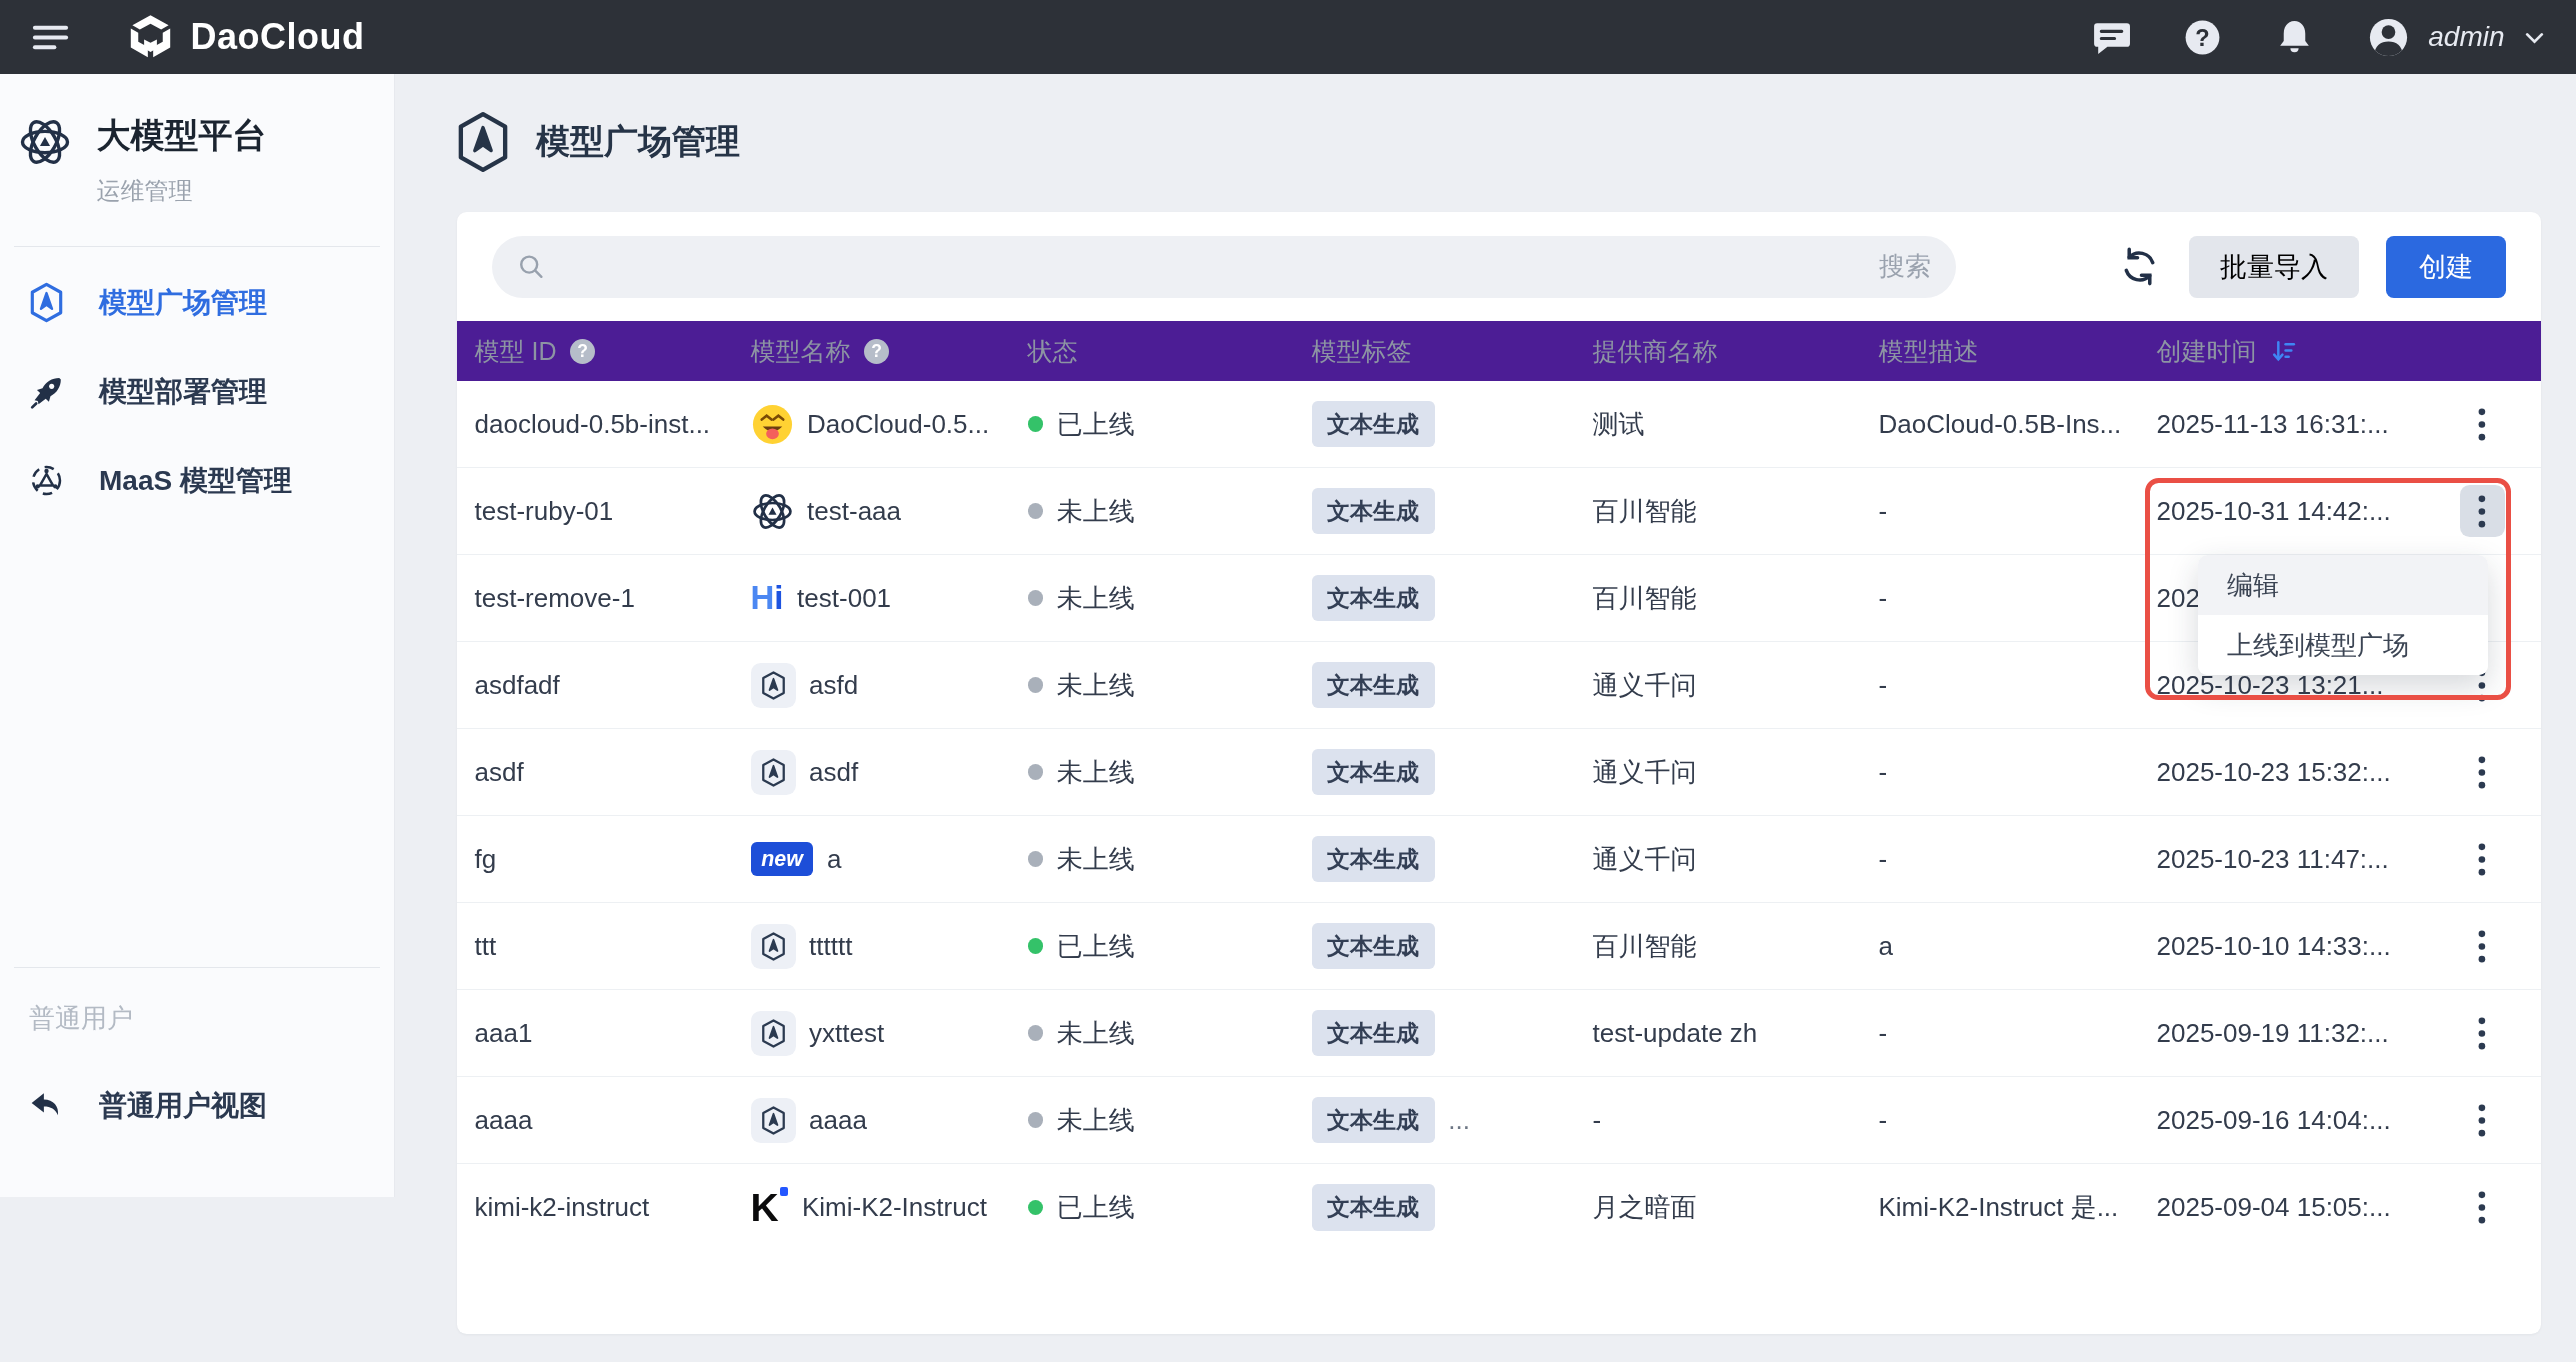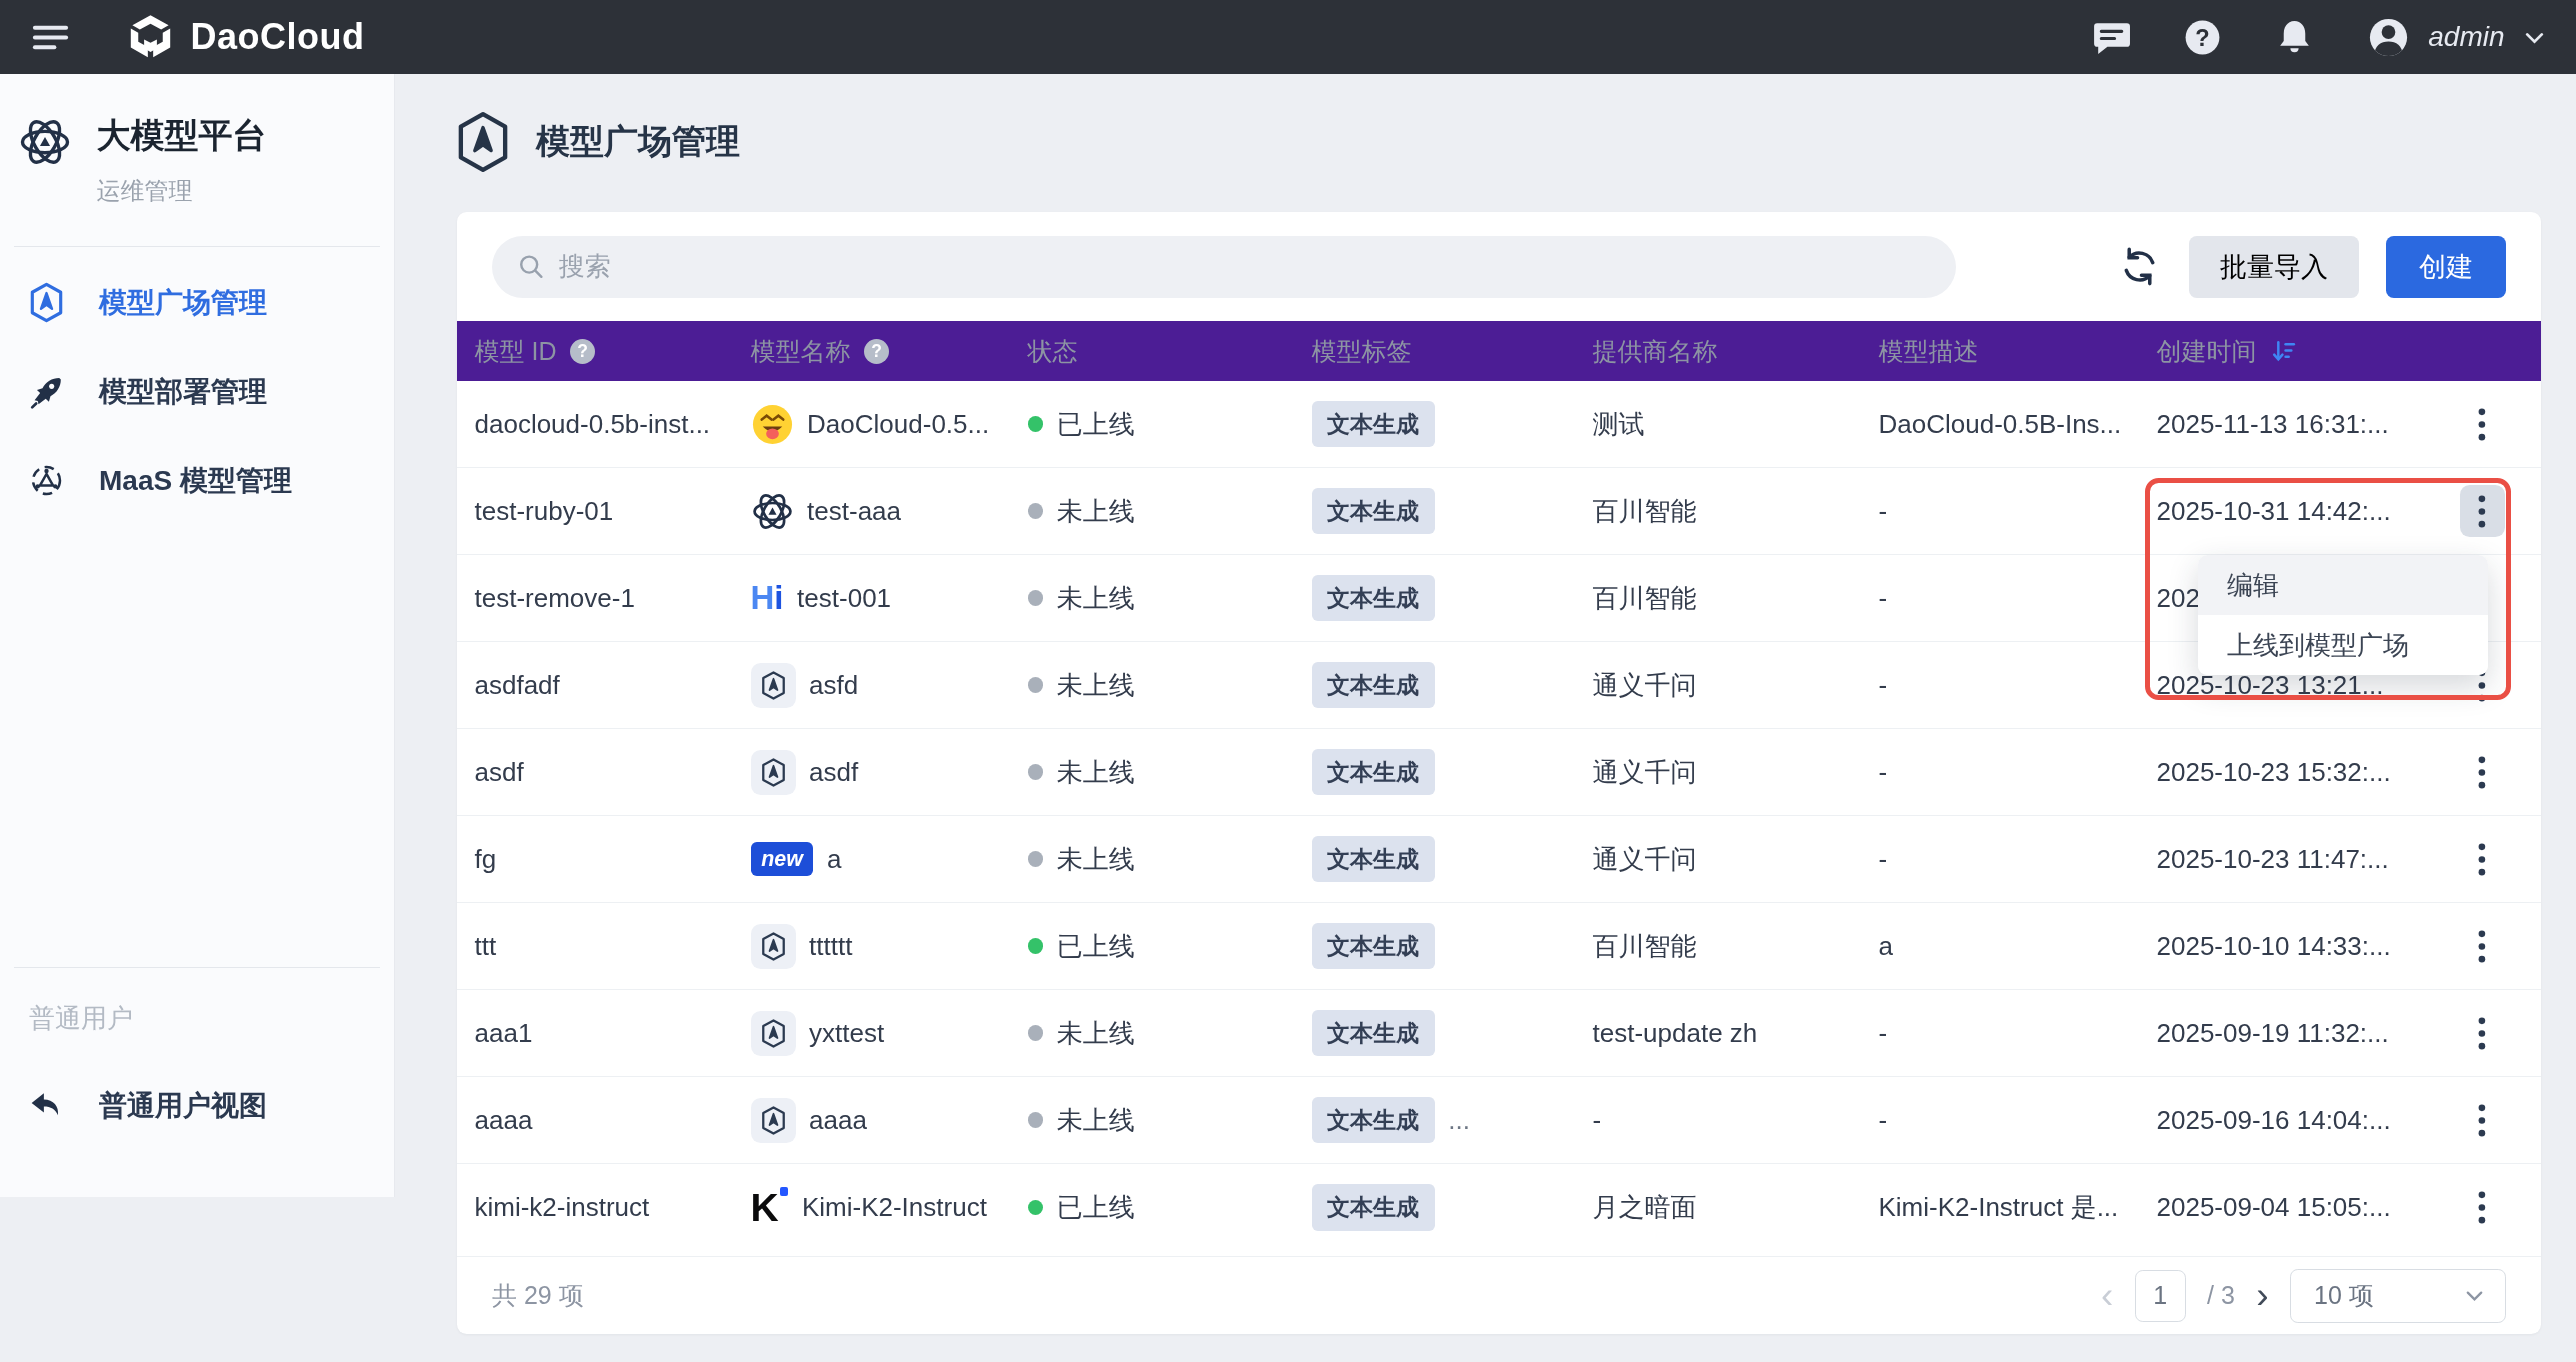--- a/index.html
+++ b/index.html
@@ -39,21 +39,21 @@
 
   
   .page-header { display:flex; align-items:center; gap:27px; margin-top:31px; height:74px; }
   .page-title { font-size:34px; font-weight:bold; color:#263447; }
   .ph-icon { color:#263447; display:flex; }
 
   
   .card { margin-top:33px; background:#fff; border-radius:9.7px; height:1122px; box-shadow:0 1px 2.9px rgba(27,36,48,.05); display:flex; flex-direction:column; }
   .toolbar { height:109px; display:flex; align-items:center; padding:0 35px; gap:27px; }
   .search { width:1464px; height:62px; background:#eef0f4; border-radius:31px; display:flex; align-items:center; gap:13.6px; padding:0 25px; }
-  .search input { border:none; outline:none; background:transparent; font-size:26px; color:#be185d; width:100%; font-family:inherit; }
+  .search input { border:none; outline:none; background:transparent; font-size:26px; color:#be185d; width:100%; font-family:inherit;text-align:right; }
   .search input::placeholder { color:#9aa2ae; }
   .refresh-btn { margin-left:auto; background:none; border:none; cursor:pointer; display:flex; }
   .btn-import { height:62px; padding:0 31px; border:none; border-radius:7.8px; background:#e3e6ec; color:#000000; font-size:27px; cursor:pointer; font-family:inherit; }
   .btn-create { height:62px; padding:0 33px; border:none; border-radius:7.8px; background:#2b69e0; color:#fff; font-size:27px; cursor:pointer; font-family:inherit; }
 
   
   .thead { height:60px; background:#4c1d95; display:flex; font-size:25px; color:#8d95a3; }
   .trow { height:87px; display:flex; align-items:center; border-bottom:1px solid #edf0f3; font-size:26px; color:#333c4c; background:#fff; }
   .cell { padding-left:17.5px; display:flex; align-items:center; gap:13.6px; overflow:hidden; white-space:nowrap; }
   .col-id{width:276px;} .col-name{width:277px;} .col-status{width:284px;} .col-tag{width:281px;}
@@ -673,35 +673,20 @@
                     <circle cx="4" cy="5" r="3.4"></circle>
                     <circle cx="4" cy="18" r="3.4"></circle>
                     <circle cx="4" cy="31" r="3.4"></circle>
                   </svg>
                 </button>
               </div>
           </div>
 
         </div>
 
-        <div class="pagination">
-          <span>共 29 项</span>
-          <div class="pg-right">
-            <button class="pg-arrow pg-prev">‹</button>
-            <input class="pg-input" type="text" value="1" style="">
-            <span>/ 3</span>
-            <button class="pg-arrow pg-next">›</button>
-            <div class="pg-size">
-              <span>10 项</span>
-              <svg width="23" height="23" viewBox="0 0 24 24" fill="none" stroke="#8d95a3" stroke-width="2.4" stroke-linecap="round">
-                  <path d="M5 9 L12 16 L19 9"></path>
-                </svg>
-            </div>
-          </div>
-        </div>
       </section>
     </main>
   </div>
 
   <div class="dropdown">
     <div class="dd-item hover">编辑</div>
     <div class="dd-item">上线到模型广场</div>
   </div>
   <div class="annotation-box"></div>
 

